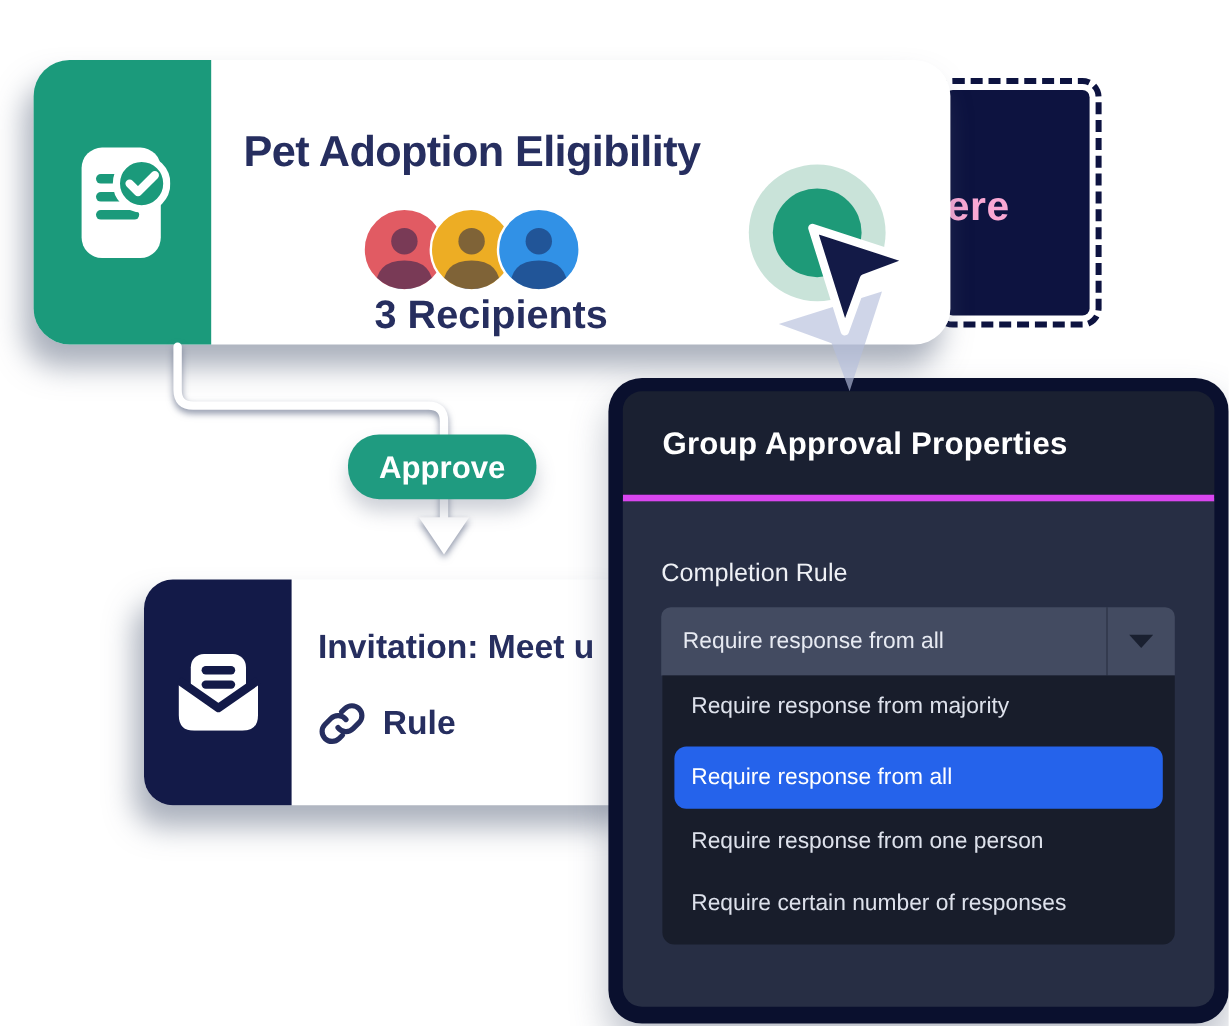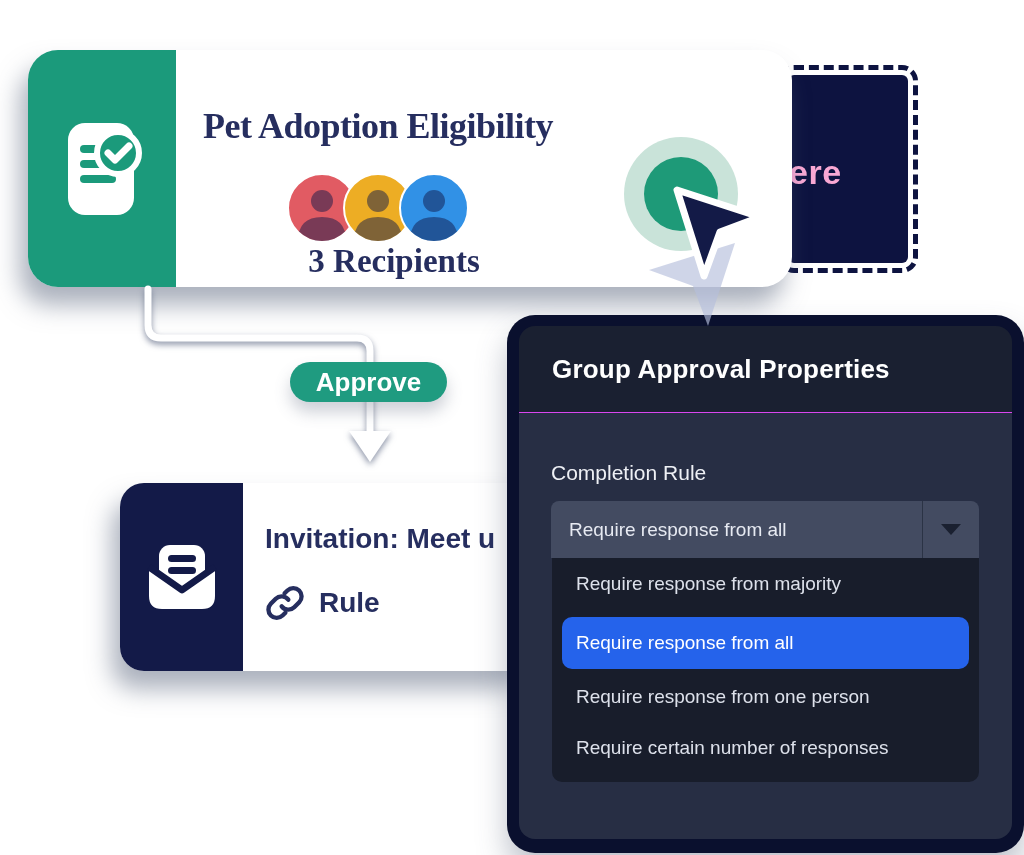--- a/index.html
+++ b/index.html
@@ -18,38 +18,38 @@
     font-size:34px;font-weight:700;letter-spacing:.5px;
   }
   
   .card{background:#ffffff;box-shadow:-8px 18px 24px rgba(88,99,124,.5);}
   .top-card{
     position:absolute;left:28px;top:50px;width:764px;height:237px;
     border-radius:30px;display:flex;z-index:2;
   }
   .accent{flex:0 0 auto;display:flex;align-items:center;justify-content:center;}
   .accent.green{width:148px;background:#1B9A7B;border-radius:30px 0 0 30px;}
-  .top-body{padding:55px 0 0 27px;font-family:Liberation Serif, serif;}
+  .top-body{padding:55px 0 0 27px;}
   .top-title{font-size:36px;line-height:42px;font-weight:700;color:#262E5F;letter-spacing:-.5px;}
   .recips{margin-top:26px;display:flex;align-items:center;flex-direction:column;}
   .avatars{display:flex;}
   .avatar{
     width:66px;height:66px;border-radius:50%;border:2px solid #ffffff;
     display:flex;align-items:flex-end;justify-content:center;overflow:hidden;
   }
   .avatar + .avatar{margin-left:-14px;}
   .av-coral{background:#E15B63;z-index:1;}
   .av-yellow{background:#EDAD24;z-index:2;}
   .av-blue{background:#3191E6;z-index:3;}
   .recips-label{margin-left:32px;font-size:33px;font-weight:700;color:#262E5F;}
   
   .connector{position:absolute;left:0;top:0;z-index:3;pointer-events:none;}
   
   .approve-pill{
-    position:absolute;left:290px;top:362px;width:157px;height:40px;z-index:4;
+    position:absolute;left:290px;top:362px;width:157px;height:54px;z-index:4;
     background:#1F9B80;border-radius:26px;display:flex;align-items:center;justify-content:center;
     color:#ffffff;font-size:26px;font-weight:700;box-shadow:0 10px 16px rgba(88,99,124,.3);
   }
   
   .email-card{
     position:absolute;left:120px;top:483px;width:412px;height:188px;
     border-radius:24px;display:flex;z-index:4;
   }
   .accent.navy{width:123px;background:#131A48;border-radius:24px 0 0 24px;}
   .email-body{padding:40px 0 4px 22px;white-space:nowrap;}
@@ -62,21 +62,21 @@
     background:#0A102E;border-radius:28px;box-shadow:0 18px 30px rgba(70,80,105,.35);
   }
   .panel-inner{position:absolute;left:12px;top:11px;width:493px;height:514px;}
   .panel-header{
     height:86px;background:#1A2031;border-radius:16px 16px 0 0;
     display:flex;align-items:center;padding-left:33px;box-sizing:border-box;
   }
   .panel-title{color:#ffffff;font-size:26px;font-weight:600;letter-spacing:.2px;}
   .panel-body{
     position:relative;height:427px;background:#272E44;
-    border-radius:0 0 16px 16px;border-top:1px solid #d946ef;box-sizing:border-box;
+    border-radius:0 0 16px 16px;border-top:6px solid #d946ef;box-sizing:border-box;
   }
   .field-label{position:absolute;left:32px;top:48px;color:#EEF0F5;font-size:21px;font-weight:500;}
   .select{
     position:absolute;left:32px;top:88px;width:428px;height:57px;
     background:#434B61;border-radius:8px 8px 0 0;display:flex;cursor:pointer;
   }
   .select-value{
     flex:1;display:flex;align-items:center;padding-left:18px;
     color:#E7EAF2;font-size:19px;
   }

